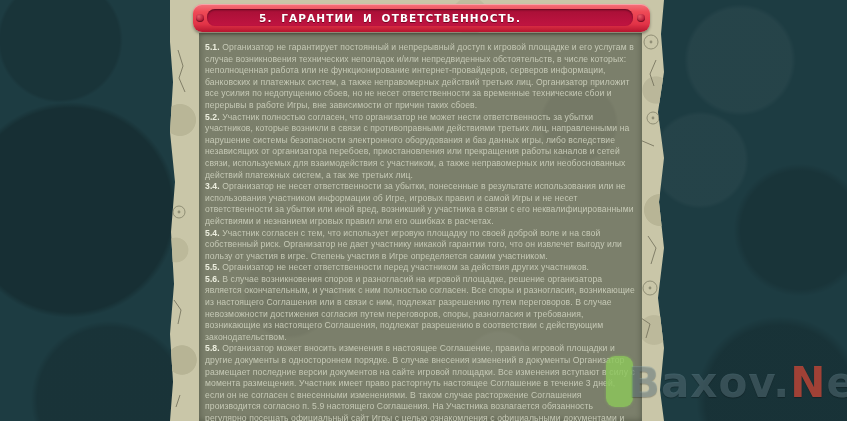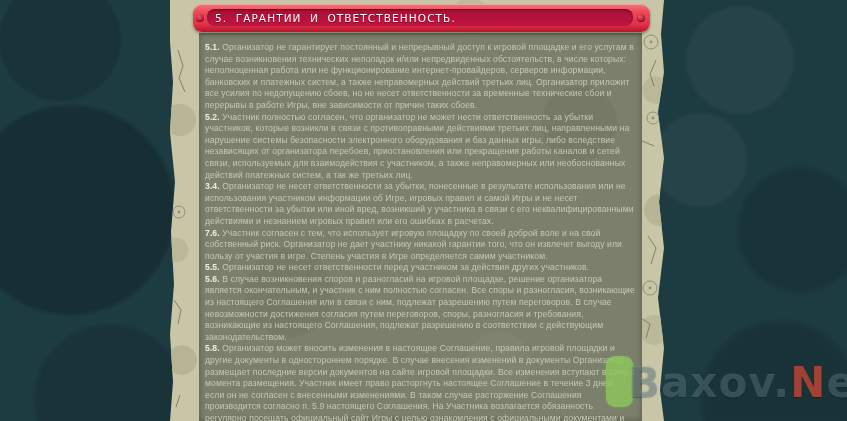--- a/index.html
+++ b/index.html
@@ -52,22 +52,22 @@
   }
   .banner-inner{
     position:absolute; left:14px; right:17px; top:5px; height:17px;
     background:linear-gradient(#a80f36, #c01441);
     border-radius:8px;
     box-shadow:inset 0 1px 2px rgba(0,0,0,0.45);
     display:flex; align-items:center; padding:0 8px; box-sizing:border-box;
   }
   .banner-title{
     color:#ffffff; font-family:"DejaVu Sans", sans-serif;
-    font-size:10.5px; font-weight:400; letter-spacing:1.1px; word-spacing:4px;
-    text-shadow:0 1px 0 rgba(90,0,20,0.7); white-space:nowrap;
+    font-size:10.5px; font-weight:700; letter-spacing:1.1px; word-spacing:4px;
+    text-shadow:0 1px 0 rgba(90,0,20,0.7); white-space:nowrap;margin-left:44px;
   }
   .rivet{
     position:absolute; top:10px; width:8px; height:8px; border-radius:50%;
     background:radial-gradient(circle at 35% 30%, #e55a66, #b01232 75%);
     box-shadow:inset 0 -1px 1px rgba(0,0,0,0.4);
   }
   .rivet-left{ left:3px; }
   .rivet-right{ right:5px; }
   
   .content{
@@ -122,21 +122,21 @@
       <circle cx="480" cy="288" r="1.4"></circle>
       <circle cx="9" cy="212" r="1.4"></circle>
     </g>
   </svg>
 </div>
 
 <div class="content">
   <p class="sec"><b>5.1.</b> <span>Организатор не гарантирует постоянный и непрерывный доступ к игровой площадке и его услугам в случае возникновения технических неполадок и/или непредвиденных обстоятельств, в числе которых: неполноценная работа или не функционирование интернет-провайдеров, серверов информации, банковских и платежных систем, а также неправомерных действий третьих лиц. Организатор приложит все усилия по недопущению сбоев, но не несет ответственности за временные технические сбои и перерывы в работе Игры, вне зависимости от причин таких сбоев.</span></p>
   <p class="sec"><b>5.2.</b> <span>Участник полностью согласен, что организатор не может нести ответственность за убытки участников, которые возникли в связи с противоправными действиями третьих лиц, направленными на нарушение системы безопасности электронного оборудования и баз данных игры, либо вследствие независящих от организатора перебоев, приостановления или прекращения работы каналов и сетей связи, используемых для взаимодействия с участником, а также неправомерных или необоснованных действий платежных систем, а так же третьих лиц.</span></p>
   <p class="sec"><b>3.4.</b> <span>Организатор не несет ответственности за убытки, понесенные в результате использования или не использования участником информации об Игре, игровых правил и самой Игры и не несет ответственности за убытки или иной вред, возникший у участника в связи с его неквалифицированными действиями и незнанием игровых правил или его ошибках в расчетах.</span></p>
-  <p class="sec"><b>7.6.</b> <span>Участник согласен с тем, что использует игровую площадку по своей доброй воле и на свой собственный риск. Организатор не дает участнику никакой гарантии того, что он извлечет выгоду или пользу от участия в игре. Степень участия в Игре определяется самим участником.</span></p>
+  <p class="sec"><b>5.4.</b> <span>Участник согласен с тем, что использует игровую площадку по своей доброй воле и на свой собственный риск. Организатор не дает участнику никакой гарантии того, что он извлечет выгоду или пользу от участия в игре. Степень участия в Игре определяется самим участником.</span></p>
   <p class="sec"><b>5.5.</b> <span>Организатор не несет ответственности перед участником за действия других участников.</span></p>
   <p class="sec"><b>5.6.</b> <span>В случае возникновения споров и разногласий на игровой площадке, решение организатора является окончательным, и участник с ним полностью согласен. Все споры и разногласия, возникающие из настоящего Соглашения или в связи с ним, подлежат разрешению путем переговоров. В случае невозможности достижения согласия путем переговоров, споры, разногласия и требования, возникающие из настоящего Соглашения, подлежат разрешению в соответствии с действующим законодательством.</span></p>
   <p class="sec"><b>5.8.</b> <span>Организатор может вносить изменения в настоящее Соглашение, правила игровой площадки и другие документы в одностороннем порядке. В случае внесения изменений в документы Организатор размещает последние версии документов на сайте игровой площадки. Все изменения вступают в силу с момента размещения. Участник имеет право расторгнуть настоящее Соглашение в течение 3 дней, если он не согласен с внесенными изменениями. В таком случае расторжение Соглашения производится согласно п. 5.9 настоящего Соглашения. На Участника возлагается обязанность регулярно посещать официальный сайт Игры с целью ознакомления с официальными документами и новостями.</span></p>
 </div>
 
 <div class="banner">
   <div class="rivet rivet-left"></div>
   <div class="banner-inner">
     <span class="banner-title">5. ГАРАНТИИ И ОТВЕТСТВЕННОСТЬ.</span>
   </div>

